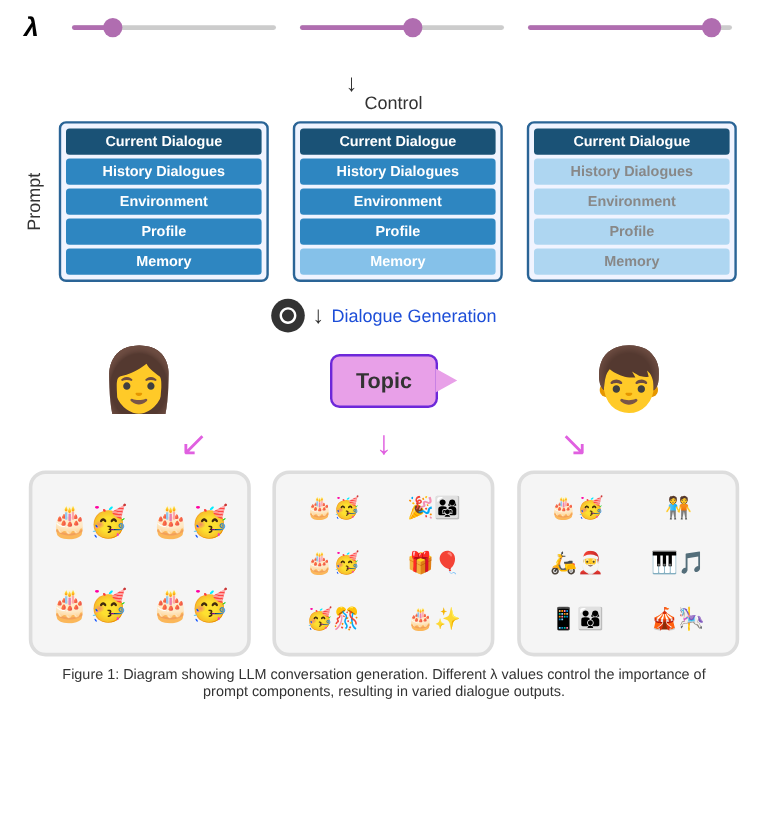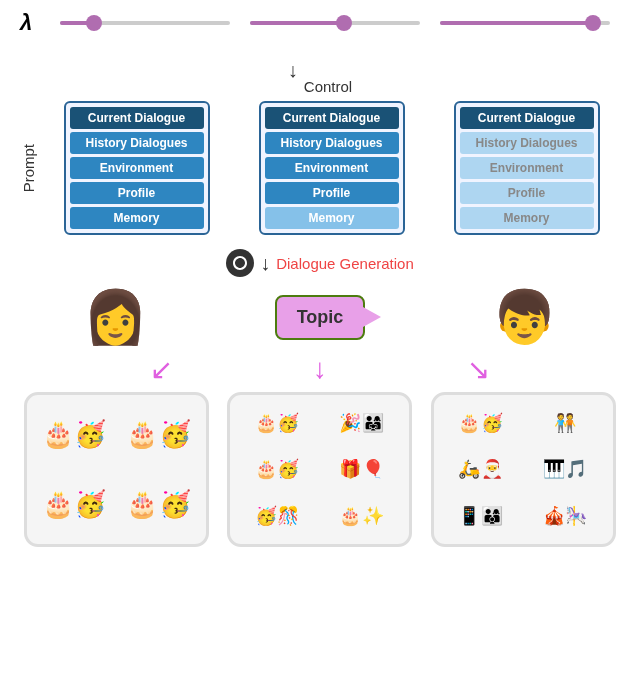--- a/index.html
+++ b/index.html
@@ -122,21 +122,21 @@
       gap: 8px;
     }
 
     .prompt-box {
       border: 2px solid #2a6496;
       border-radius: 6px;
       padding: 4px;
       display: flex;
       flex-direction: column;
       gap: 3px;
-      width: 146px;
+      width: 175px;
       background: #f0f4ff;
     }
 
     .prompt-box-item {
       padding: 4px 6px;
       border-radius: 3px;
       font-size: 12px;
       font-weight: bold;
       color: #fff;
       text-align: center;
@@ -172,21 +172,21 @@
       border-radius: 50%;
       display: flex;
       align-items: center;
       justify-content: center;
       color: #fff;
       font-size: 16px;
     }
 
     .dialogue-label {
       font-size: 15px;
-      color: #ef4444;
+      color: #1d4ed8;
       font-weight: 500;
       text-align: center;
     }
 
     
     .characters-row {
       display: flex;
       align-items: center;
       justify-content: space-around;
       width: 100%;
@@ -206,21 +206,21 @@
     }
 
     .topic-box {
       background: #e8a0e8;
       border-radius: 8px;
       padding: 10px 20px;
       font-size: 18px;
       font-weight: bold;
       color: #333;
       position: relative;
-      border: 2px solid #4d7c0f;
+      border: 2px solid #6d28d9;
     }
 
     .topic-box::after {
       content: '';
       position: absolute;
       right: -18px;
       top: 50%;
       transform: translateY(-50%);
       width: 0;
       height: 0;
@@ -422,14 +422,15 @@
         <div class="emoji-cell emoji-cell-sm">🎂🥳</div>
         <div class="emoji-cell emoji-cell-sm">🧑‍🤝‍🧑</div>
         <div class="emoji-cell emoji-cell-sm">🛵🎅</div>
         <div class="emoji-cell emoji-cell-sm">🎹🎵</div>
         <div class="emoji-cell emoji-cell-sm">📱👨‍👩‍👦</div>
         <div class="emoji-cell emoji-cell-sm">🎪🎠</div>
       </div>
     </div>
   </div>
 
+  <div class="figure-caption">Figure 1: Diagram showing LLM conversation generation. Different λ values control the importance of prompt components, resulting in varied dialogue outputs.</div>
 
 </div>
 
 </body></html>

